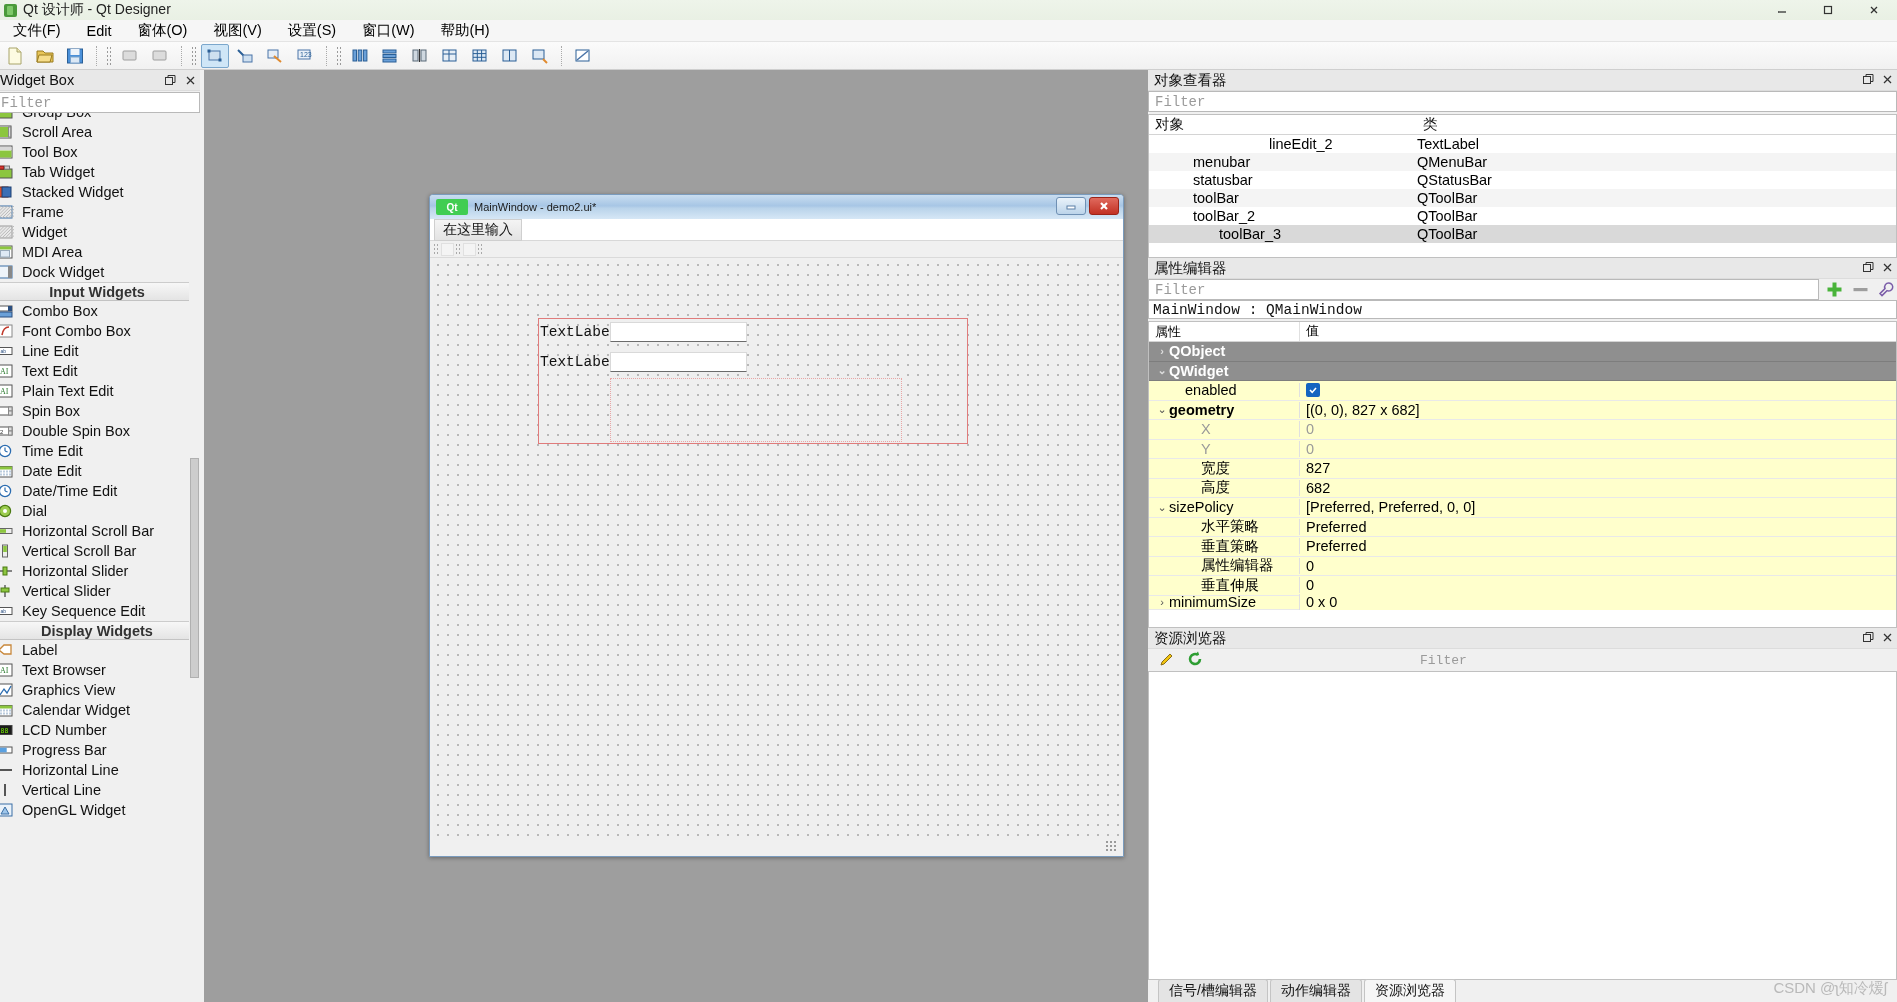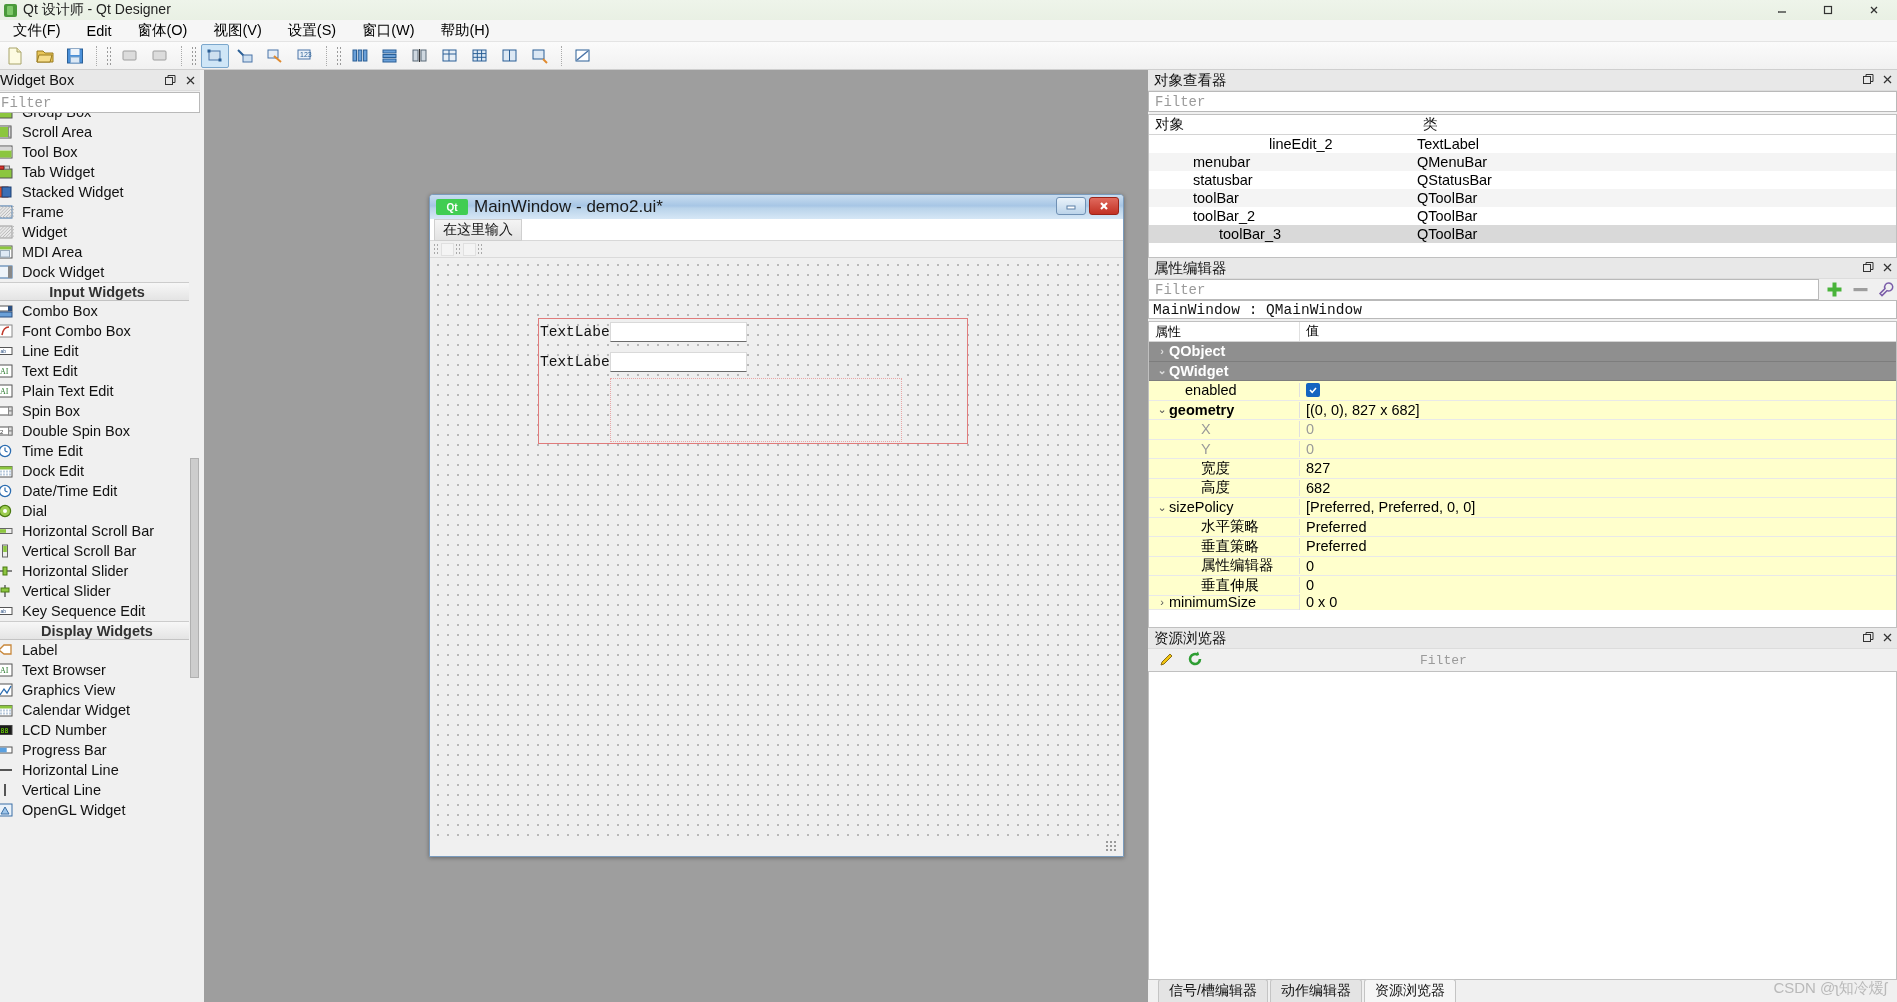--- a/index.html
+++ b/index.html
@@ -127,21 +127,21 @@
     background: linear-gradient(to bottom,#c9ddf0 0%,#a7c6e5 45%, #b9d3ea 55%, #d6e7f6 100%);
     border-radius:3px 3px 0 0;
     display:flex; align-items:center; padding-left:6px; position:relative;
   }
   .qt-badge {
     width:32px;height:16px;background:#41cd52;border-radius:2px;
     color:#fff; font-size:10px; font-weight:bold; display:flex;
     align-items:center;justify-content:center; margin-right:6px;
     font-family:"Liberation Sans",sans-serif;
   }
-  .form-title-text { font-size:17px; color:#1a1a1a; }
+  .form-title-text { font-size:11px; color:#1a1a1a; }
   .form-ctrls { position:absolute; right:4px; top:2px; display:flex; gap:3px; }
   .fc {
     width:30px;height:18px;border:1px solid #6f90b4;border-radius:3px;
     display:flex;align-items:center;justify-content:center;
     background:linear-gradient(to bottom,#e9f2fa,#bcd4ea);
   }
   .fc.close { background:linear-gradient(to bottom,#e06a5e,#c23123); border-color:#9c2418; }
   .fc.close svg { stroke:#fff; }
   .form-menubar {
     height:22px; background:#ffffff; border-bottom:1px solid #d8d8d8;
@@ -603,21 +603,21 @@
               <rect x="1" y="2.5" width="13" height="3" fill="#8cc63f"></rect>
               <rect x="2" y="6.5" width="2" height="2" fill="#bcd"></rect>
               <rect x="5" y="6.5" width="2" height="2" fill="#bcd"></rect>
               <rect x="8" y="6.5" width="2" height="2" fill="#bcd"></rect>
               <rect x="11" y="6.5" width="2" height="2" fill="#bcd"></rect>
               <rect x="2" y="9.5" width="2" height="2" fill="#bcd"></rect>
               <rect x="5" y="9.5" width="2" height="2" fill="#bcd"></rect>
               <rect x="8" y="9.5" width="2" height="2" fill="#bcd"></rect>
               <rect x="11" y="9.5" width="2" height="2" fill="#bcd"></rect>
             </svg></span>
-          <span>Dock Edit</span>
+          <span>Date Edit</span>
         </div>
         <div class="wb-row">
           <span class="wico"><svg width="16" height="14" viewBox="0 0 16 14">
               <circle cx="7" cy="7" r="5.6" fill="#ffffff" stroke="#2b6cb0" stroke-width="1.3"></circle>
               <line x1="7" y1="7" x2="7" y2="3.6" stroke="#2b6cb0" stroke-width="1.2"></line>
               <line x1="7" y1="7" x2="9.6" y2="8" stroke="#2b6cb0" stroke-width="1.2"></line>
             </svg></span>
           <span>Date/Time Edit</span>
         </div>
         <div class="wb-row">

